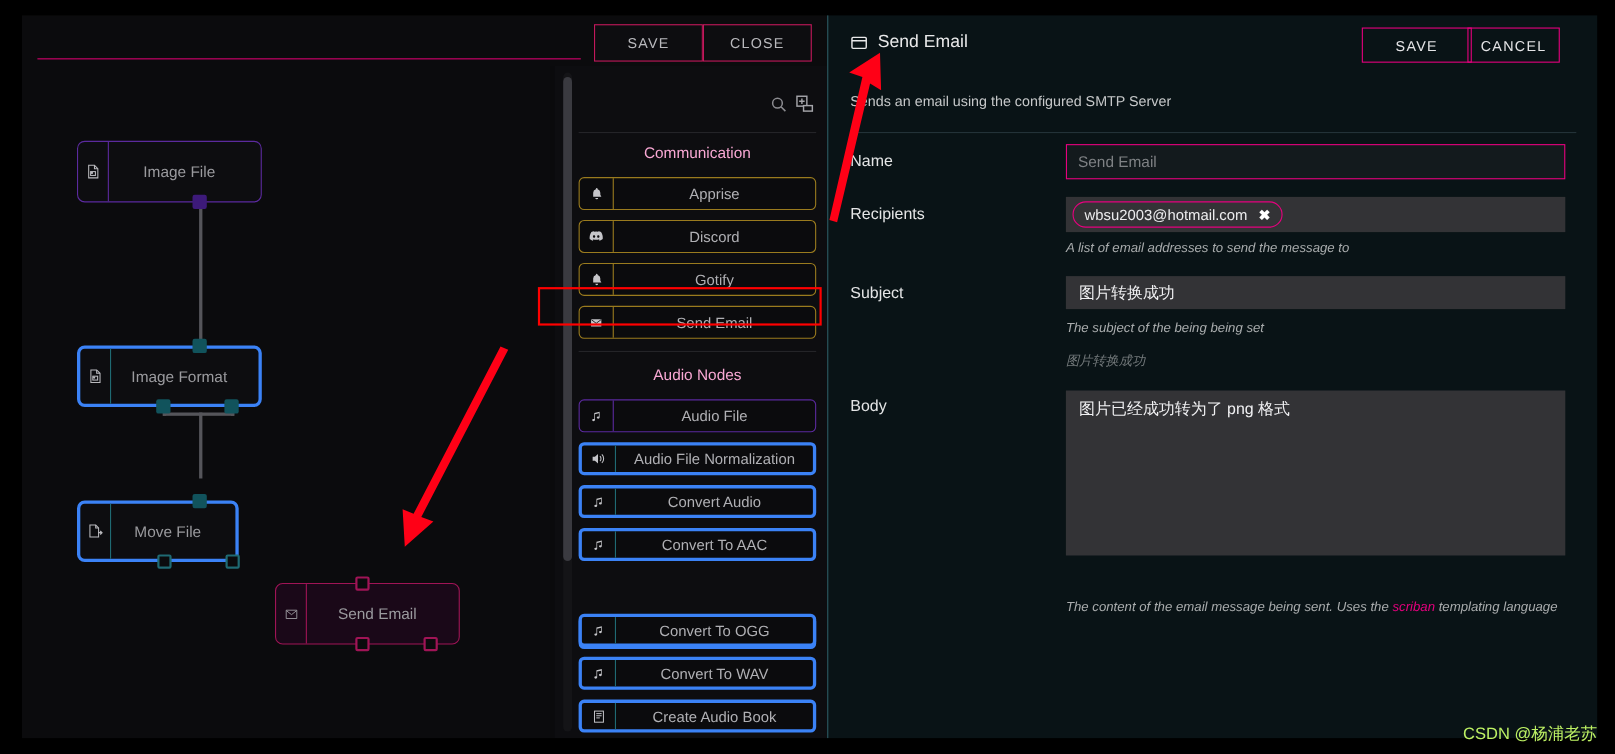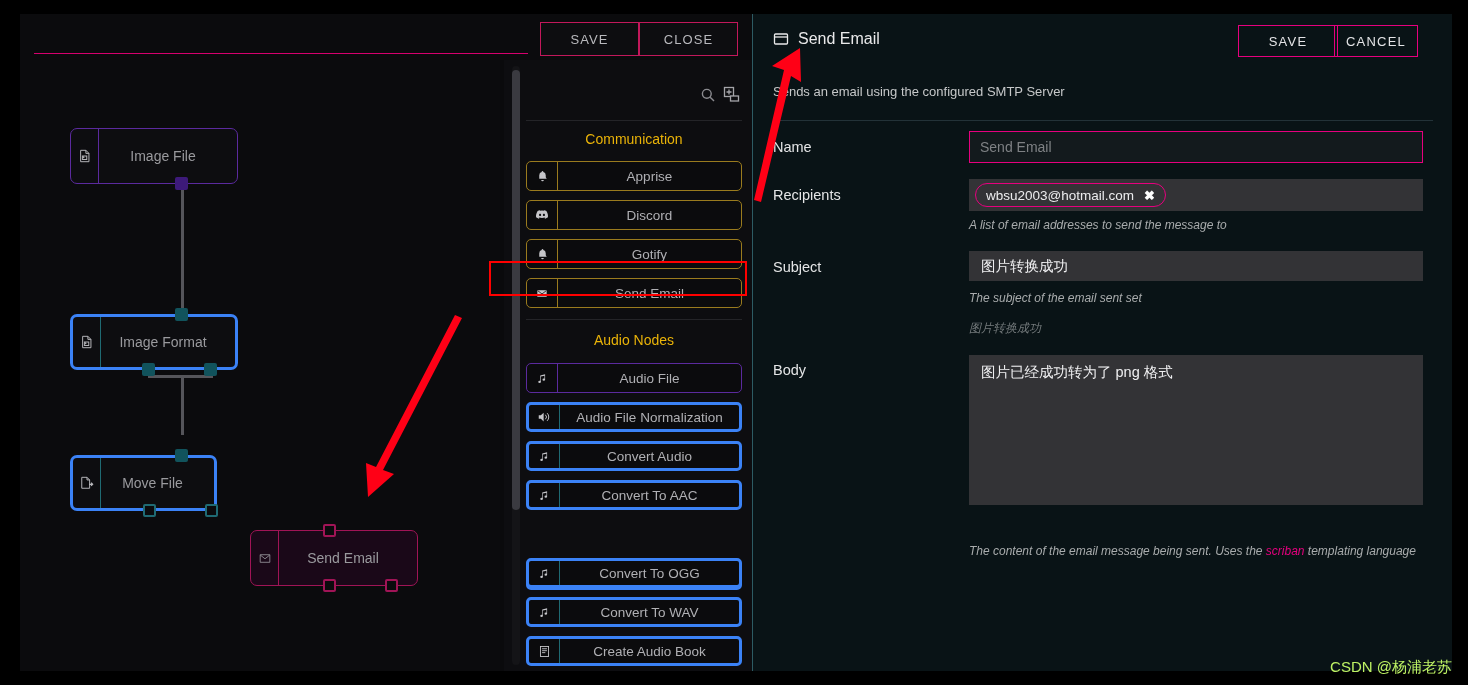--- a/index.html
+++ b/index.html
@@ -138,21 +138,21 @@
     position: absolute; right: 0px; top: 3px;
     width: 20px; height: 20px; cursor: pointer;
   }
   .pal-divider {
     position: absolute; left: 22px;
     width: 216px; height: 1px; background: #242428;
   }
   .pal-group-title {
     position: absolute; left: 22px; width: 216px;
     text-align: center;
-    color: #eab308;
+    color: #f9a8d4;
     font-size: 14px;
   }
   .pal-item {
     position: absolute; left: 22px;
     width: 216px; height: 30px;
     display: flex; align-items: stretch;
     border-radius: 5px;
     background: #0b0b0d;
     cursor: pointer;
   }
@@ -544,21 +544,21 @@
     <div id="recipients-box">
       <div id="recipient-chip">
         <span>wbsu2003@hotmail.com</span>
         <span id="chip-remove">✖</span>
       </div>
     </div>
     <div class="field-help" style="top:204px;">A list of email addresses to send the message to</div>
 
     <div class="field-label" style="top:245px;">Subject</div>
     <input id="subject-field" type="text" value="图片转换成功" style="">
-    <div class="field-help" style="top:277px;">The subject of the email sent set</div>
+    <div class="field-help" style="top:277px;">The subject of the being being set</div>
     <div class="field-help2" style="top:306px;">图片转换成功</div>
 
     <div class="field-label" style="top:348px;">Body</div>
     <textarea id="body-field" style="">图片已经成功转为了 png 格式</textarea>
 
     <div id="body-help">
       <span>The content of the email message being sent. Uses the </span><span id="scriban-link">scriban</span><span> templating language</span>
     </div>
   </div>
 

